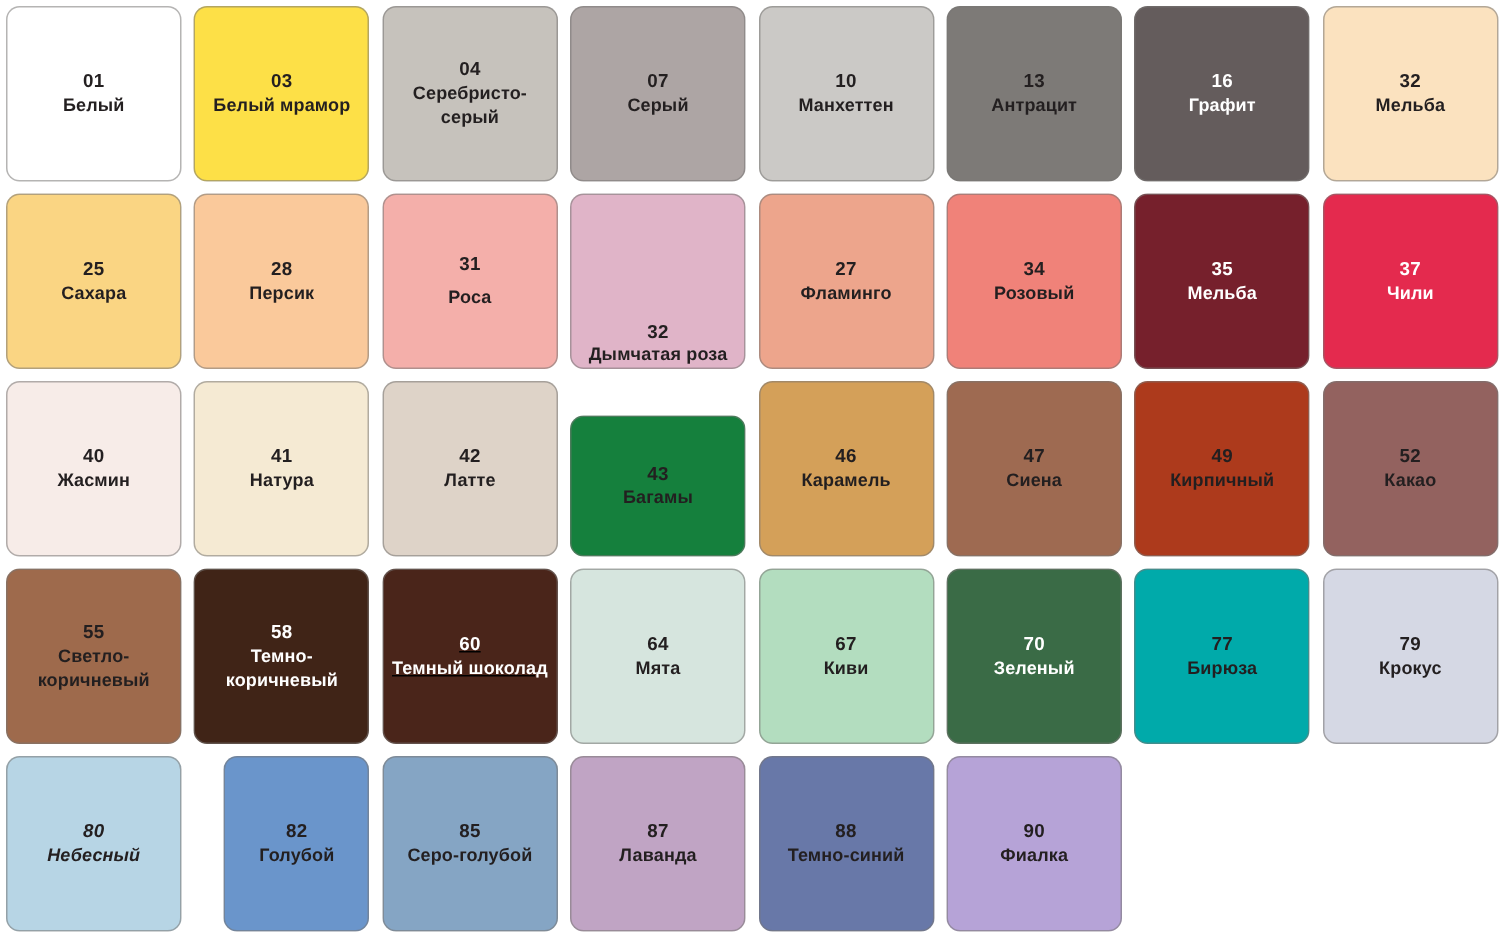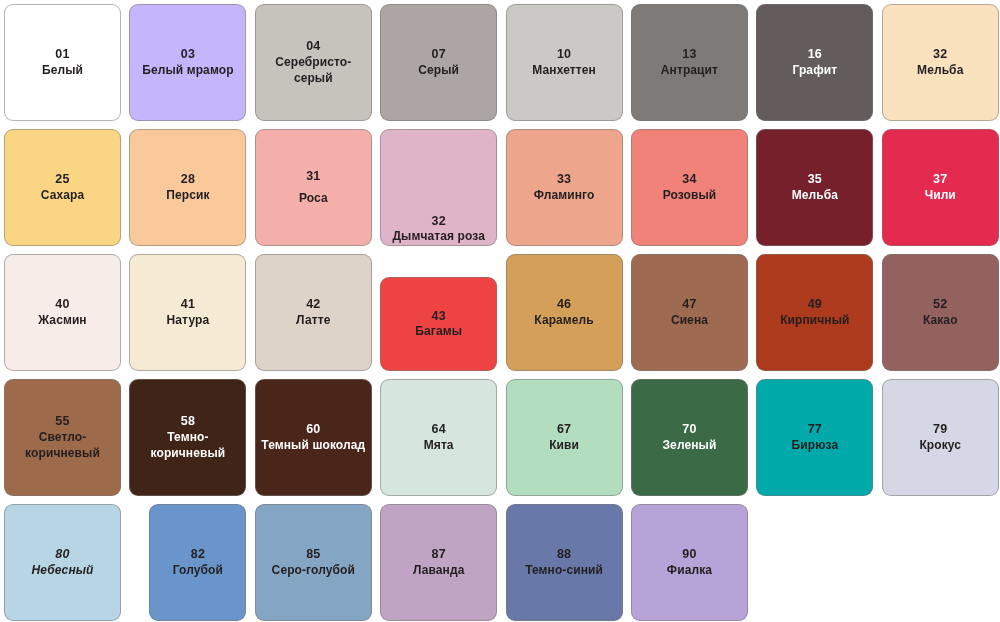--- a/index.html
+++ b/index.html
@@ -63,21 +63,21 @@
   }
 </style>
 </head>
 <body>
 
 <div id="palette-grid">
     <div class="swatch dark-text" style="background: rgb(255, 255, 255);">
       <div class="swatch-code">01</div>
       <div class="swatch-name">Белый</div>
     </div>
-    <div class="swatch dark-text" style="background: #c4b5fd;">
+    <div class="swatch dark-text" style="background: #fde047;">
       <div class="swatch-code">03</div>
       <div class="swatch-name">Белый мрамор</div>
     </div>
     <div class="swatch dark-text" style="background: rgb(198, 194, 188);">
       <div class="swatch-code">04</div>
       <div class="swatch-name">Серебристо-серый</div>
     </div>
     <div class="swatch dark-text" style="background: rgb(173, 165, 164);">
       <div class="swatch-code">07</div>
       <div class="swatch-name">Серый</div>
@@ -108,21 +108,21 @@
     </div>
     <div class="swatch dark-text" style="background: rgb(244, 175, 170); gap: 7px;">
       <div class="swatch-code">31</div>
       <div class="swatch-name">Роса</div>
     </div>
     <div class="swatch dark-text" style="background: rgb(224, 180, 200); justify-content: flex-end;">
       <div class="swatch-code">32</div>
       <div class="swatch-name">Дымчатая роза</div>
     </div>
     <div class="swatch dark-text" style="background: rgb(237, 165, 140);">
-      <div class="swatch-code">33</div>
+      <div class="swatch-code">27</div>
       <div class="swatch-name">Фламинго</div>
     </div>
     <div class="swatch dark-text" style="background: rgb(240, 130, 121);">
       <div class="swatch-code">34</div>
       <div class="swatch-name">Розовый</div>
     </div>
     <div class="swatch light-text" style="background: rgb(118, 32, 44);">
       <div class="swatch-code">35</div>
       <div class="swatch-name">Мельба</div>
     </div>
@@ -135,21 +135,21 @@
       <div class="swatch-name">Жасмин</div>
     </div>
     <div class="swatch dark-text" style="background: rgb(245, 234, 211);">
       <div class="swatch-code">41</div>
       <div class="swatch-name">Натура</div>
     </div>
     <div class="swatch dark-text" style="background: rgb(222, 211, 200);">
       <div class="swatch-code">42</div>
       <div class="swatch-name">Латте</div>
     </div>
-    <div class="swatch dark-text" style="background: #ef4444; margin-top: 23px;">
+    <div class="swatch dark-text" style="background: #15803d; margin-top: 23px;">
       <div class="swatch-code">43</div>
       <div class="swatch-name">Багамы</div>
     </div>
     <div class="swatch dark-text" style="background: rgb(212, 160, 89);">
       <div class="swatch-code">46</div>
       <div class="swatch-name">Карамель</div>
     </div>
     <div class="swatch dark-text" style="background: rgb(158, 106, 81); text-align: right;">
       <div class="swatch-code">47</div>
       <div class="swatch-name">Сиена</div>
@@ -163,21 +163,21 @@
       <div class="swatch-name">Какао</div>
     </div>
     <div class="swatch dark-text" style="background: rgb(158, 106, 76);">
       <div class="swatch-code">55</div>
       <div class="swatch-name">Светло-коричневый</div>
     </div>
     <div class="swatch light-text" style="background: rgb(64, 36, 23);">
       <div class="swatch-code">58</div>
       <div class="swatch-name">Темно-коричневый</div>
     </div>
-    <div class="swatch light-text" style="background: rgb(74, 37, 26);">
+    <div class="swatch light-text" style="background: rgb(74, 37, 26); text-decoration: underline;">
       <div class="swatch-code">60</div>
       <div class="swatch-name">Темный шоколад</div>
     </div>
     <div class="swatch dark-text" style="background: rgb(214, 229, 222);">
       <div class="swatch-code">64</div>
       <div class="swatch-name">Мята</div>
     </div>
     <div class="swatch dark-text" style="background: rgb(179, 221, 191);">
       <div class="swatch-code">67</div>
       <div class="swatch-name">Киви</div>

